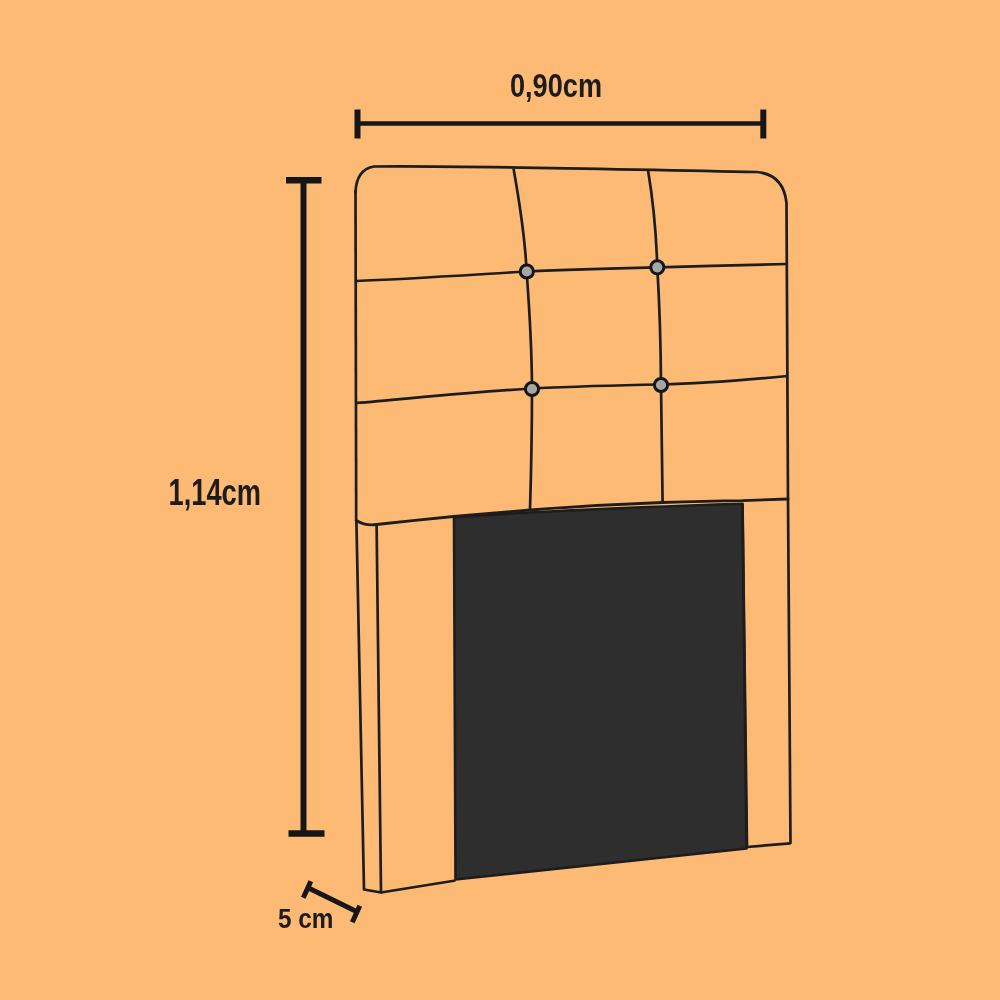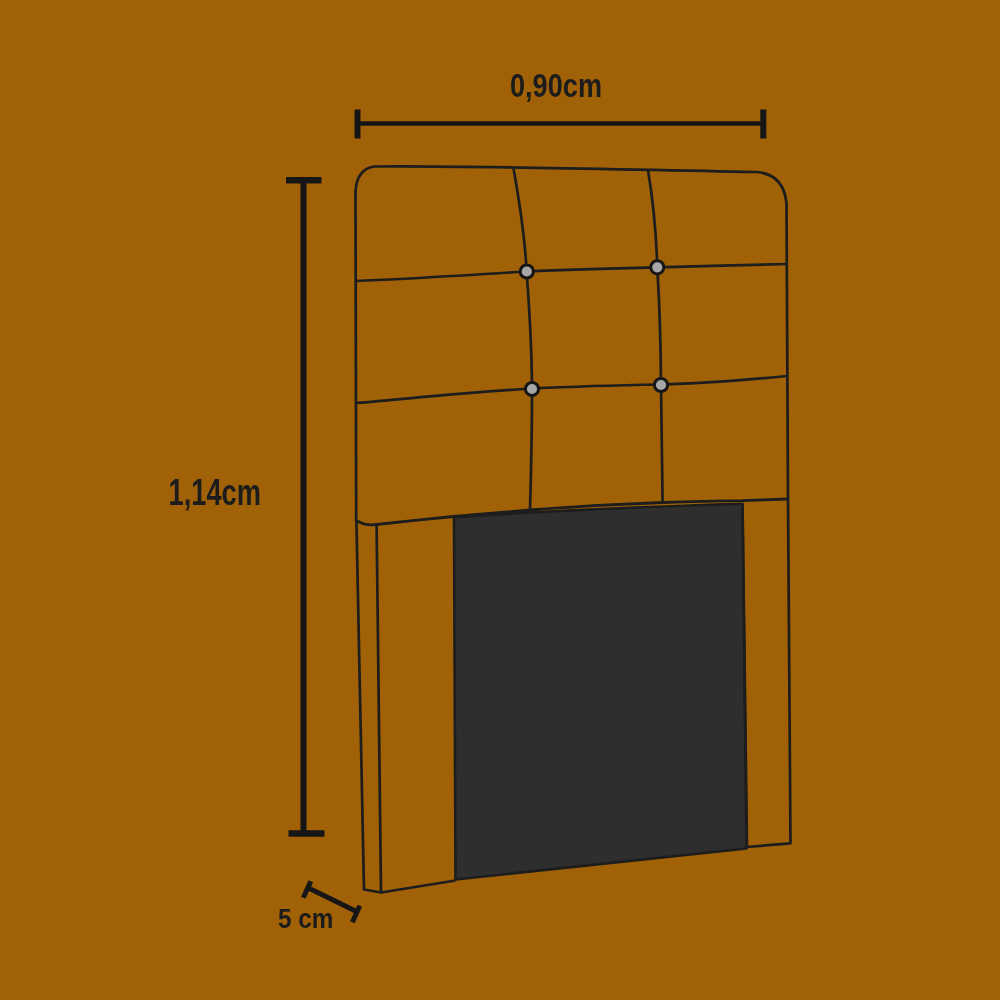--- a/index.html
+++ b/index.html
@@ -1,16 +1,16 @@
 <!DOCTYPE html>
 <html><head>
 <meta charset="utf-8">
 <style>
 html,body{margin:0;padding:0;background:#ffffff;}
-#stage{position:relative;width:1000px;height:1000px;background:#a16207;overflow:hidden;text-decoration:underline;}
+#stage{position:relative;width:1000px;height:1000px;background:#fdba74;overflow:hidden;text-decoration:underline;}
 svg{position:absolute;left:0;top:0;}
 text{font-family:"Liberation Sans",sans-serif;font-weight:bold;fill:#1c1c1c;}
 </style>
 </head>
 <body>
 <div id="stage">
 <svg width="1000" height="1000" viewBox="0 0 1000 1000" fill="none">
 
 <text x="510" y="96.5" font-size="32.5" textLength="92" lengthAdjust="spacingAndGlyphs">0,90cm</text>
 

